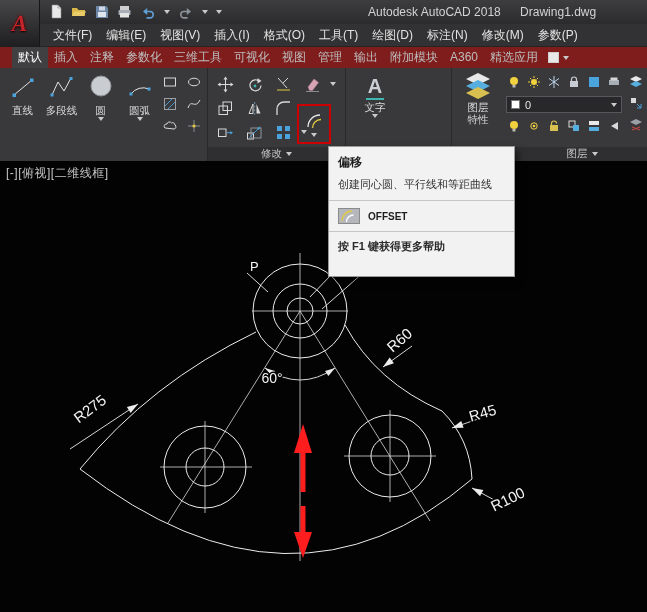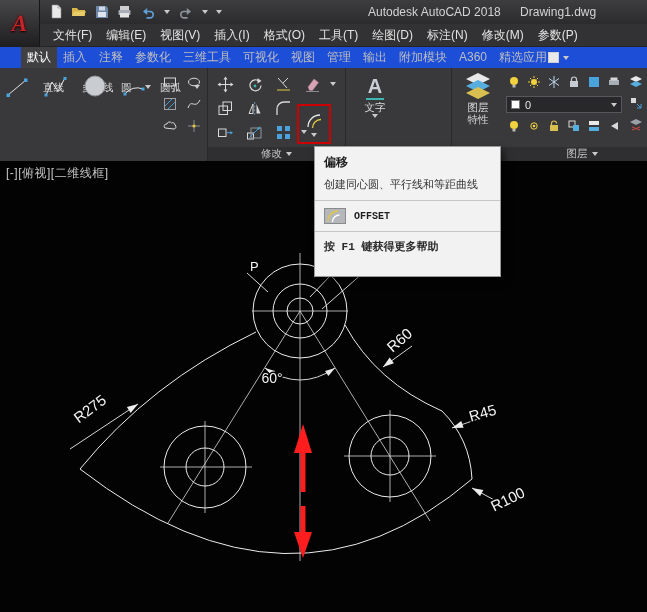--- a/index.html
+++ b/index.html
@@ -17,38 +17,38 @@
   .qat svg { display:block; }
   .dd { width:0; height:0; border-left:3.5px solid transparent; border-right:3.5px solid transparent; border-top:4px solid #c9c9c9; }
   .title-text { position:absolute; left:368px; top:5px; font-size:12px; color:#d3d3d3; white-space:nowrap; }
   .title-text .doc { margin-left:16px; }
 
   
   .menubar { height:23px; background:#323234; border-bottom:1px solid #242426; display:flex; padding-left:46px; overflow:hidden; }
   .menu-item { padding:0 7px; font-size:12px; color:#e2e2e2; line-height:22px; white-space:nowrap; cursor:default; }
 
   
-  .tabbar { height:21px; background:#1d4ed8; display:flex; padding-left:21px; position:relative; overflow:hidden; }
+  .tabbar { height:21px; background:#7f1d1d; display:flex; padding-left:12px; position:relative; overflow:hidden; }
   .tab { padding:0 6px; font-size:12px; line-height:21px; color:#bdbdbd; white-space:nowrap; }
   .tab.active { background:#404043; color:#ffffff; }
   .tabbar-toggle { position:absolute; left:548px; top:5px; display:flex; align-items:center; gap:4px; }
   .box-icon { width:11px; height:11px; border:1px solid #cfcfcf; background:#e9e9e9; }
 
   
   .ribbon { height:93px; background:#39393b; position:relative; z-index:4; }
   .panel { position:absolute; top:0; height:93px; border-right:1px solid #29292b; }
   .panel-label { position:absolute; bottom:0; left:0; right:0; height:14px; background:#2f2f31;
     display:flex; align-items:center; justify-content:center; gap:4px; font-size:10.5px; color:#c3c3c3; }
   #panel-draw { left:0; width:208px; }
   #panel-modify { left:208px; width:138px; }
   #panel-annotate { left:346px; width:106px; }
   #panel-layers { left:452px; width:260px; border-right:none; }
 
   .bigrow { display:flex; padding:3px 0 0 4px; gap:2px; }
-  .bigbtn { width:37px; display:flex; flex-direction:row; align-items:center; gap:13px; cursor:pointer; }
+  .bigbtn { width:37px; display:flex; flex-direction:column; align-items:center; gap:1px; cursor:pointer; }
   .blabel { font-size:10.5px; color:#dadada; line-height:12px; white-space:nowrap; }
   .bicon { height:32px; display:flex; align-items:center; justify-content:center; }
 
   .dsmall { position:absolute; left:160px; top:6px; display:grid; grid-template-columns:22px 22px; row-gap:6px; column-gap:2px; }
   .scell { width:20px; height:16px; display:flex; align-items:center; justify-content:center; cursor:pointer; }
 
   .mrow { position:absolute; left:6px; display:flex; gap:7px; }
   #mrow1 { top:6px; } #mrow2 { top:30px; } #mrow3 { top:54px; }
   .mcell { width:22px; height:20px; display:flex; align-items:center; justify-content:center; cursor:pointer; }
   .offset-btn { position:absolute; left:93px; top:40px; width:26px; height:33px;
@@ -65,22 +65,22 @@
   #lrow1 { left:54px; top:7px; }
   #lrow2 { left:54px; top:51px; }
   .lcombo { position:absolute; left:54px; top:28px; width:116px; height:17px; background:#28282a;
     border:1px solid #58585c; display:flex; align-items:center; gap:5px; padding:0 4px; cursor:pointer; }
   .lswatch { width:9px; height:9px; background:#ffffff; border:1px solid #777; }
   .lcombo .lname { font-size:11px; color:#e4e4e4; flex:1; }
   .lcol { position:absolute; left:176px; top:7px; display:flex; flex-direction:column; gap:7px; }
   .licon { width:16px; height:14px; display:flex; align-items:center; justify-content:center; cursor:pointer; }
 
   
-  .tooltip { position:absolute; left:314px; top:146px; width:187px; background:#f2f2f2;
-    border:1px solid #9a9a9a; box-shadow:3px 4px 7px rgba(0,0,0,.55); z-index:100; color:#222;font-family:Liberation Mono, monospace; }
+  .tooltip { position:absolute; left:328px; top:146px; width:187px; background:#f2f2f2;
+    border:1px solid #9a9a9a; box-shadow:3px 4px 7px rgba(0,0,0,.55); z-index:100; color:#222; }
   .tt-head { padding:7px 9px 8px; }
   .tt-title { font-weight:bold; font-size:12px; margin-bottom:6px; color:#1e1e1e; }
   .tt-desc { font-size:11px; color:#333; white-space:nowrap; }
   .tt-sep { border-top:1px solid #c6c6c6; }
   .tt-cmd { display:flex; align-items:center; gap:8px; padding:7px 9px; font-weight:bold; font-size:10px; color:#1e1e1e; }
   .tt-help { padding:7px 9px 22px; font-size:11px; font-weight:bold; color:#2a2a2a; }
 
   
   .canvas { position:absolute; left:0; top:161px; width:647px; height:451px; background:#030303; overflow:hidden; }
   .vp-controls { position:absolute; left:6px; top:4px; font-size:12px; color:#c6c6c6; letter-spacing:.5px; z-index:5; cursor:pointer; }

